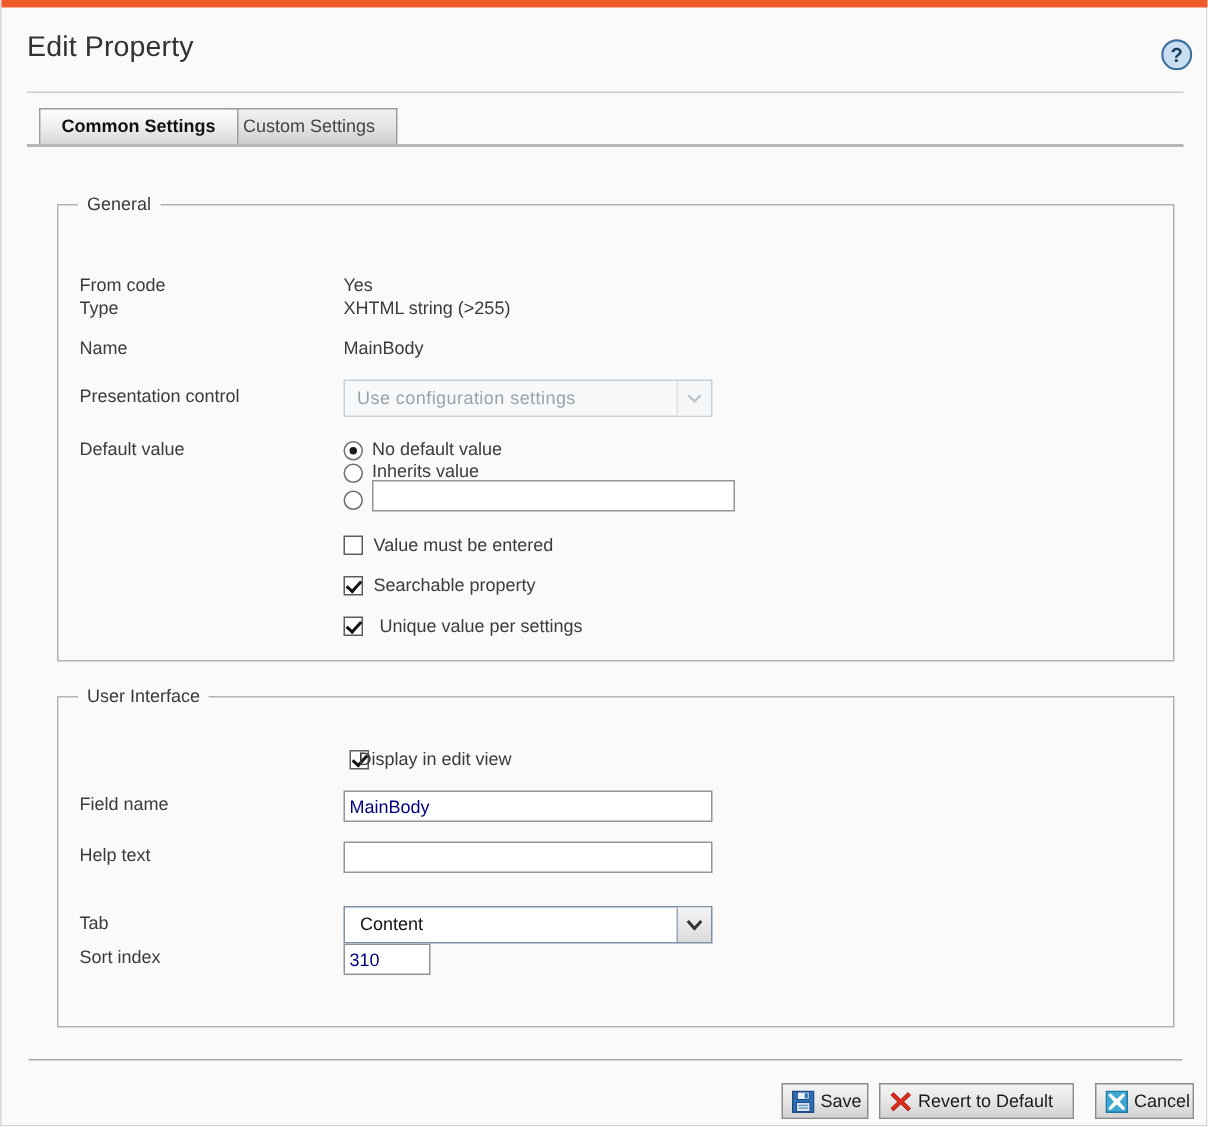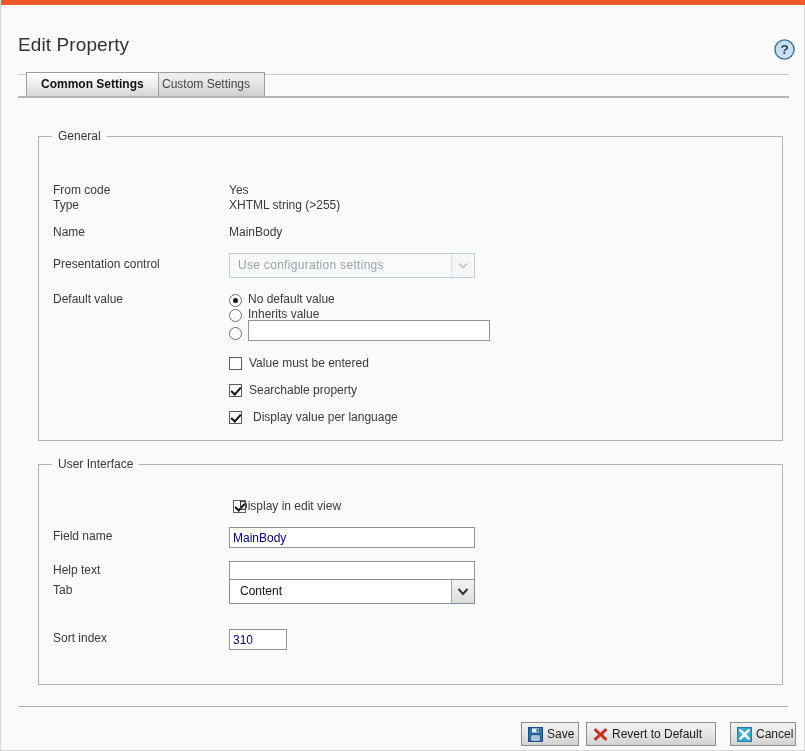--- a/index.html
+++ b/index.html
@@ -33,21 +33,21 @@
     top: 0;
     width: 805px;
     height: 5px;
     background: #ef5a28;
   }
 
   
   .header {
     position: absolute;
     left: 0;
-    top: 18px;
+    top: 5px;
     width: 805px;
     height: 60px;
   }
   .page-title {
     position: absolute;
     left: 17px;
     top: 16px;
     font-size: 19px;
     color: #333333;
     font-weight: normal;
@@ -394,21 +394,21 @@
       <span class="checkbox-label" style="left:210px;top:-1px;">Value must be entered</span>
     </div>
 
     <div class="row" style="top:247px;">
       <span class="checkbox checked" style="left:190px;top:0px;"></span>
       <span class="checkbox-label" style="left:210px;top:-1px;">Searchable property</span>
     </div>
 
     <div class="row" style="top:274px;">
       <span class="checkbox checked" style="left:190px;top:0px;"></span>
-      <span class="checkbox-label" style="left:214px;top:-1px;">Display value per language</span>
+      <span class="checkbox-label" style="left:214px;top:-1px;">Unique value per settings</span>
     </div>
   </div>
 
   <div class="fieldset" id="fs-ui">
     <div class="fieldset-legend">User Interface</div>
 
     <div class="row" style="top:35px;">
       <span class="checkbox checked" style="left:194px;top:0px;"></span>
       <span class="checkbox-label" style="left:200px;top:-1px;">Display in edit view</span>
     </div>
@@ -416,21 +416,21 @@
     <div class="row" style="top:62px;height:22px;">
       <span class="row-label" style="top:2px;">Field name</span>
       <input class="textbox" style="left: 190px; top: 0px; width: 246px;" value="MainBody">
     </div>
 
     <div class="row" style="top:96px;height:22px;">
       <span class="row-label" style="top:2px;">Help text</span>
       <input class="textbox" style="left: 190px; top: 0px; width: 246px;" value="">
     </div>
 
-    <div class="row" style="top:114px;height:26px;">
+    <div class="row" style="top:139px;height:26px;">
       <span class="row-label" style="top:4px;">Tab</span>
       <div class="select-enabled" style="left:190px;top:0;width:246px;">
         <span>Content</span>
         <span class="arrow-box">
           <svg width="22" height="23" viewBox="0 0 22 23">
             <path d="M6.5 9 L11 14 L15.5 9" fill="none" stroke="#333333" stroke-width="2"></path>
           </svg>
         </span>
       </div>
     </div>

